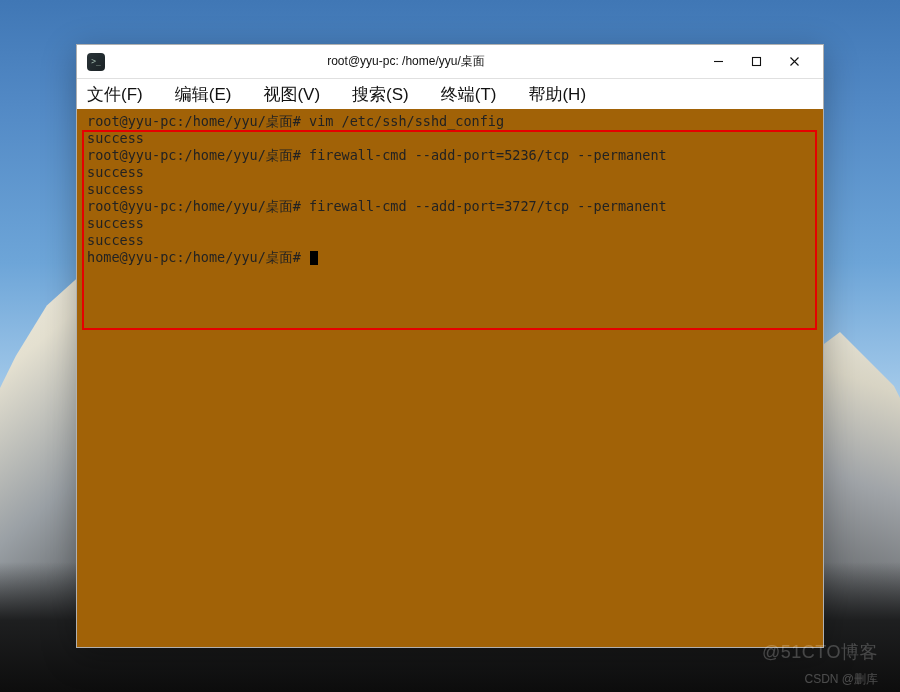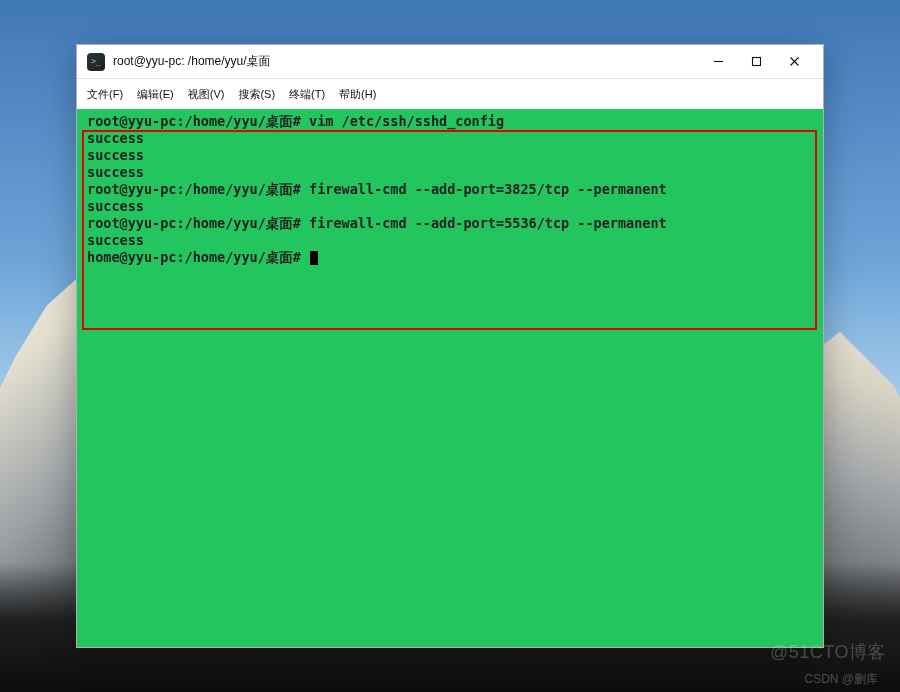--- a/index.html
+++ b/index.html
@@ -88,20 +88,21 @@
     .app-icon::after {
       content: ">_";
       color: #9db5a8;
       font-size: 8px;
       font-family: monospace;
     }
     .title-text {
       font-size: 12px;
       color: #111;
       flex: 1;
+      text-align: center;
     }
     .win-controls {
       display: flex;
       align-items: center;
       gap: 0;
     }
     .win-btn {
       width: 38px;
       height: 28px;
       display: flex;
@@ -109,36 +110,35 @@
       justify-content: center;
       font-size: 13px;
       color: #111;
     }
     .win-btn svg { width: 11px; height: 11px; }
     .menubar {
       height: 30px;
       display: flex;
       align-items: center;
       padding: 0 10px;
-      gap: 14px;
-      font-size: 11px;
+      gap: 32px;
+      font-size: 17px;
       color: #111;
     }
     .menu-item { white-space: nowrap; }
     .terminal-body {
       flex: 1;
       padding: 4px 10px 10px 10px;
       font-family: "DejaVu Sans Mono", "Consolas", monospace;
       font-size: 13.5px;
       line-height: 17px;
       color: #222;
-      background: #22c55e;
+      background: #a16207;
       overflow: hidden;
       position: relative;
-      font-weight: bold;
     }
     .line { white-space: pre; }
     .highlight-box {
       position: absolute;
       border: 2.5px solid #e60000;
       left: 5px;
       right: 6px;
       top: 21px;
       height: 200px;
       pointer-events: none;
@@ -146,21 +146,21 @@
     .cursor-block {
       display: inline-block;
       width: 8px;
       height: 14px;
       background: #000;
       vertical-align: text-bottom;
       margin-left: 1px;
     }
     .watermark1 {
       position: absolute;
-      right: 14px;
+      right: 22px;
       bottom: 28px;
       font-size: 18px;
       color: rgba(255,255,255,0.22);
       letter-spacing: 0.5px;
       font-family: "Microsoft YaHei", sans-serif;
       text-align: right;
     }
     .watermark2 {
       position: absolute;
       right: 22px;
@@ -209,25 +209,25 @@
     <span class="menu-item">编辑(E)</span>
     <span class="menu-item">视图(V)</span>
     <span class="menu-item">搜索(S)</span>
     <span class="menu-item">终端(T)</span>
     <span class="menu-item">帮助(H)</span>
   </div>
 
   <div class="terminal-body">
     <div class="line">root@yyu-pc:/home/yyu/桌面# vim /etc/ssh/sshd_config</div>
     <div class="line">success</div>
-    <div class="line">success</div>
-    <div class="line">success</div>
-    <div class="line">root@yyu-pc:/home/yyu/桌面# firewall-cmd --add-port=3825/tcp --permanent</div>
-    <div class="line">success</div>
-    <div class="line">root@yyu-pc:/home/yyu/桌面# firewall-cmd --add-port=5536/tcp --permanent</div>
+    <div class="line">root@yyu-pc:/home/yyu/桌面# firewall-cmd --add-port=5236/tcp --permanent</div>
+    <div class="line">success</div>
+    <div class="line">success</div>
+    <div class="line">root@yyu-pc:/home/yyu/桌面# firewall-cmd --add-port=3727/tcp --permanent</div>
+    <div class="line">success</div>
     <div class="line">success</div>
     <div class="line"><span>home@yyu-pc:/home/yyu/桌面# </span><span class="cursor-block"></span></div>
     <div class="highlight-box"></div>
   </div>
 </div>
 
 <div class="watermark1">@51CTO博客</div>
 <div class="watermark2">CSDN @删库</div>
 
 </body></html>

